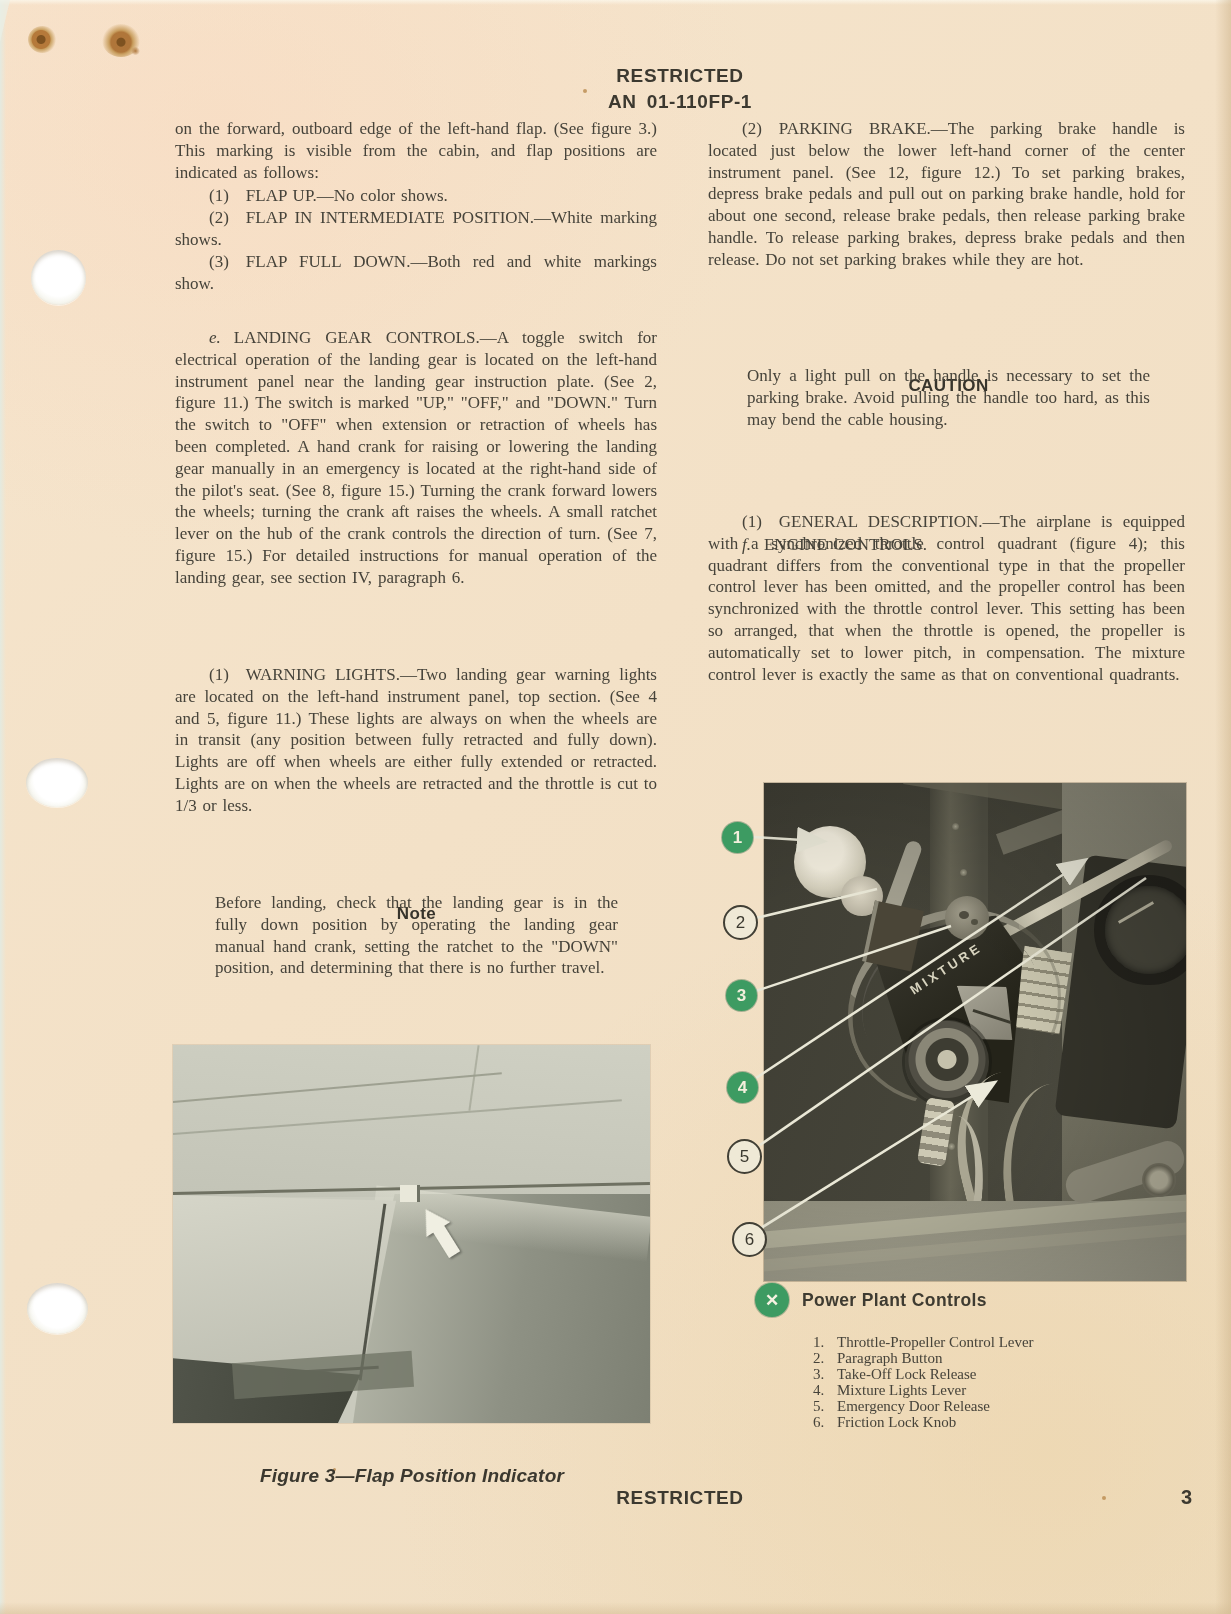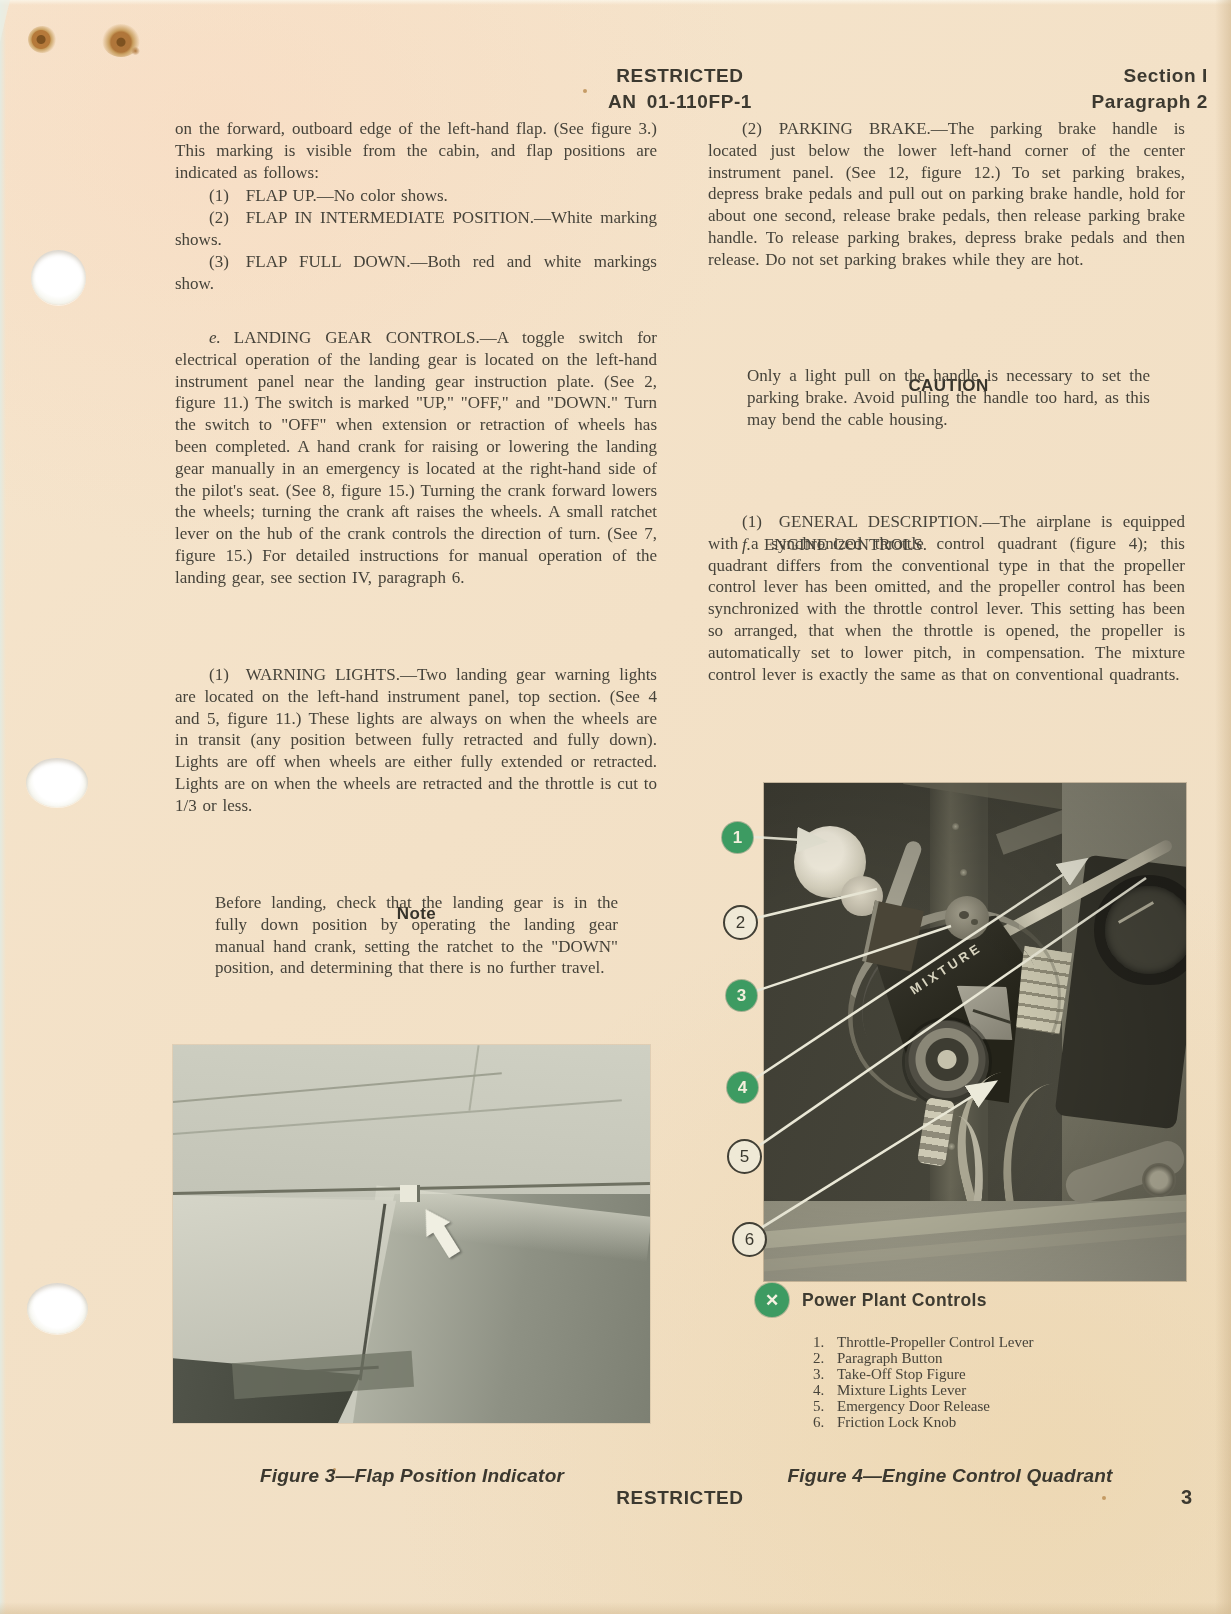--- a/index.html
+++ b/index.html
@@ -131,24 +131,20 @@
   <div class="speck" style="left:333px;top:1468px;width:3px;height:3px;"></div>
   <div class="speck" style="left:1102px;top:1496px;width:4px;height:4px;"></div>
   <div class="hole hole1"></div>
   <div class="hole hole2"></div>
   <div class="hole hole3"></div>
 
   <div class="hdr-center">
     <div class="hdr-bold">RESTRICTED</div>
     <div class="hdr-bold">AN 01-110FP-1</div>
   </div>
-  <div class="hdr-right">
-    <div>Section I</div>
-    <div>Paragraph 2</div>
-  </div>
 
   <p class="body lcol" style="top:118px;">on the forward, outboard edge of the left-hand flap. (See figure 3.) This marking is visible from the cabin, and flap positions are indicated as follows:</p>
   <p class="body lcol ind" style="top:185px;">(1)  FLAP UP.—No color shows.</p>
   <p class="body lcol ind" style="top:207px;">(2)  FLAP IN INTERMEDIATE POSITION.—White marking shows.</p>
   <p class="body lcol ind" style="top:251px;">(3)  FLAP FULL DOWN.—Both red and white markings show.</p>
   <p class="body lcol ind" style="top:327px;"><em class="plabel">e.</em><span>LANDING GEAR CONTROLS.—A toggle switch for electrical operation of the landing gear is located on the left-hand instrument panel near the landing gear instruction plate. (See 2, figure 11.) The switch is marked "UP," "OFF," and "DOWN." Turn the switch to "OFF" when extension or retraction of wheels has been completed. A hand crank for raising or lowering the landing gear manually in an emergency is located at the right-hand side of the pilot's seat. (See 8, figure 15.) Turning the crank forward lowers the wheels; turning the crank aft raises the wheels. A small ratchet lever on the hub of the crank controls the direction of turn. (See 7, figure 15.) For detailed instructions for manual operation of the landing gear, see section IV, paragraph 6.</span></p>
   <p class="body lcol ind" style="top:664px;">(1)  WARNING LIGHTS.—Two landing gear warning lights are located on the left-hand instrument panel, top section. (See 4 and 5, figure 11.) These lights are always on when the wheels are in transit (any position between fully retracted and fully down). Lights are off when wheels are either fully extended or retracted. Lights are on when the wheels are retracted and the throttle is cut to 1/3 or less.</p>
   <div class="subhead" style="left:215px;top:868px;width:403px;">Note</div>
   <p class="body" style="left:215px;top:892px;width:403px;">Before landing, check that the landing gear is in the fully down position by operating the landing gear manual hand crank, setting the ratchet to the "DOWN" position, and determining that there is no further travel.</p>
 
@@ -246,32 +242,31 @@
     <div class="row">
         <span class="ln">1.</span>
         <span class="lt">Throttle-Propeller Control Lever</span>
       </div>
     <div class="row">
         <span class="ln">2.</span>
         <span class="lt">Paragraph Button</span>
       </div>
     <div class="row">
         <span class="ln">3.</span>
-        <span class="lt">Take-Off Stop Figure</span>
+        <span class="lt">Take-Off Lock Release</span>
       </div>
     <div class="row">
         <span class="ln">4.</span>
         <span class="lt">Mixture Lights Lever</span>
       </div>
     <div class="row">
         <span class="ln">5.</span>
         <span class="lt">Emergency Door Release</span>
       </div>
     <div class="row">
         <span class="ln">6.</span>
         <span class="lt">Friction Lock Knob</span>
       </div>
   </div>
-  <div class="caption" style="left:708px;top:1450px;width:484px;">Figure 4—Engine Control Quadrant</div>
 
   <div class="footer-restricted">RESTRICTED</div>
   <div class="footer-page">3</div>
 </div>
 
 </body></html>

